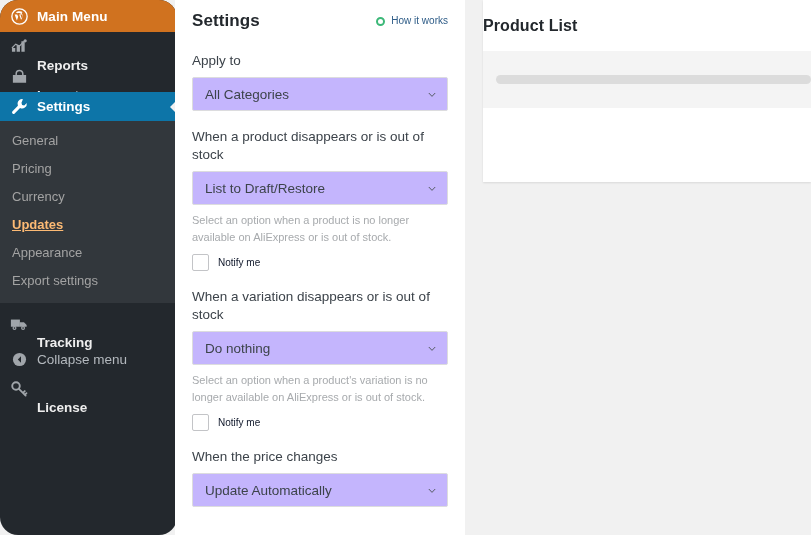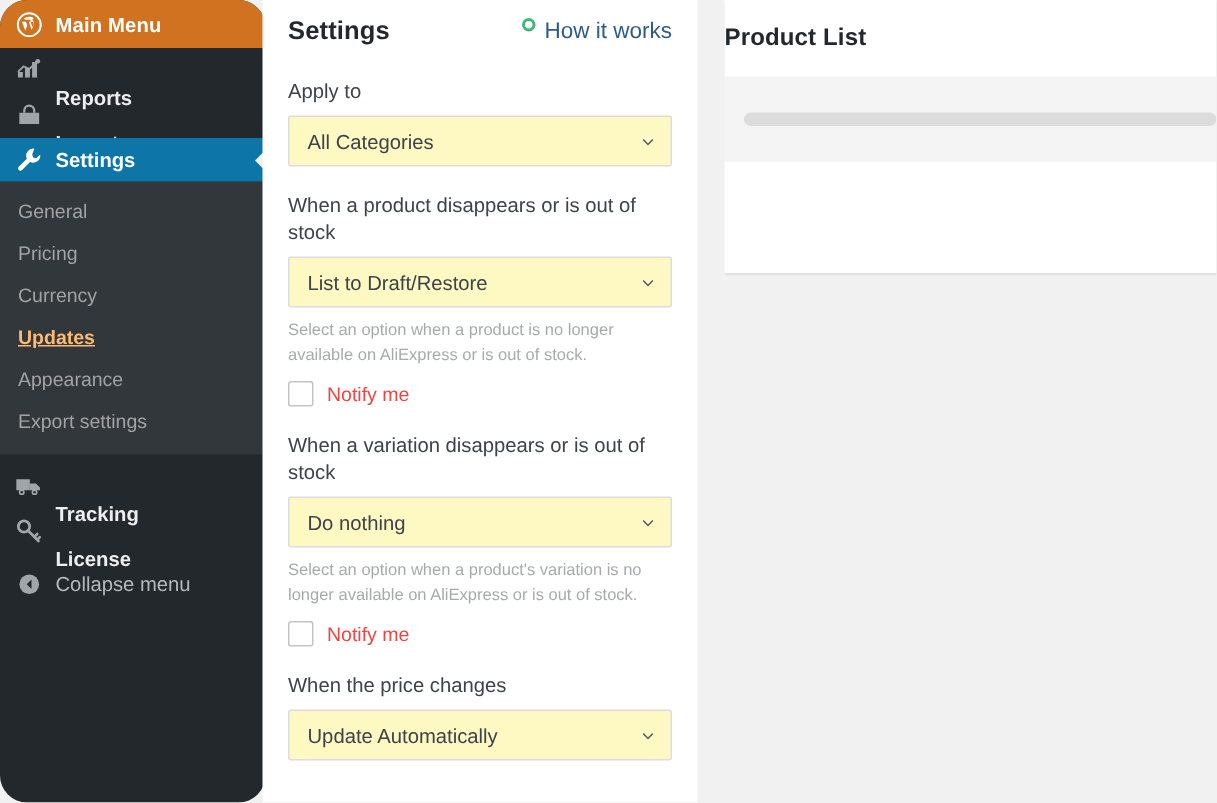--- a/index.html
+++ b/index.html
@@ -83,38 +83,38 @@
   }
   .settings-head {
     display: flex; align-items: center; justify-content: space-between;
     height: 35px;
     padding-top: 6px;
   }
   .settings-title {
     font-size: 17px; font-weight: bold; color: #23282d; letter-spacing: .1px;
   }
   .how-link {
-    display: flex; align-items: flex-start; gap: 6px;
-    color: #2e5c87; font-size: 15px; cursor: pointer;
+    display: flex; align-items: flex-end; gap: 6px;
+    color: #2e5c87; font-size: 10px; cursor: pointer;
   }
   .ring {
     width: 9px; height: 9px; border-radius: 50%;
     border: 2.5px solid #3cb878; flex: 0 0 9px;
   }
 
   .field-label {
     font-size: 13.5px; color: #3c434a; line-height: 18px;
     margin-top: 17px; margin-bottom: 7px;
   }
   .sel {
     position: relative;
     height: 34px; width: 256px;
     border: 1px solid #dcdcde;
     border-radius: 2px;
-    background: #fef9c3;
+    background: #c4b5fd;
     display: flex; align-items: center;
     padding: 0 30px 0 12px;
     font-size: 13.5px; color: #3c434a;
     cursor: pointer;
   }
   .sel .chev {
     position: absolute; right: 11px; top: 50%; margin-top: -3px;
     width: 8px; height: 8px;
   }
   .hint {
@@ -122,21 +122,21 @@
     margin-top: 7px; width: 250px;
   }
   .cbrow {
     display: flex; align-items: center; gap: 9px;
     margin-top: 8px; cursor: pointer;
   }
   .cbox {
     width: 17px; height: 17px; flex: 0 0 17px;
     border: 1px solid #c3c4c7; border-radius: 2px; background: #fff;
   }
-  .cbl { font-size: 13px; color: #ef4444; }
+  .cbl { font-size: 10px; color: #0f172a; }
 
   
   .product-panel {
     position: absolute; left: 483px; top: 0;
     width: 328px; height: 182px;
     background: #fff;
     box-shadow: 0 1px 2px rgba(0,0,0,.10);
     overflow: hidden;
   }
   .pl-head { height: 51px; display: flex; align-items: center; }
@@ -208,38 +208,38 @@
           <path d="M11 5 H15.5 L18.5 8 V10 H11 Z" fill="#a0a5aa"></path>
           <circle cx="5" cy="11.5" r="2.2" fill="#a0a5aa"></circle>
           <circle cx="5" cy="11.5" r=".9" fill="#23282d"></circle>
           <circle cx="14.5" cy="11.5" r="2.2" fill="#a0a5aa"></circle>
           <circle cx="14.5" cy="11.5" r=".9" fill="#23282d"></circle>
         </svg>
       </span>
       <span class="lbl">Tracking</span>
     </div>
 
+    <div class="menu-row collapse">
+      <span class="ico">
+        <svg width="15" height="15" viewBox="0 0 16 16">
+          <circle cx="8" cy="8" r="7" fill="#a0a5aa"></circle>
+          <path d="M9.6 4.6 L6.2 8 L9.6 11.4 Z" fill="#23282d"></path>
+        </svg>
+      </span>
+      <span class="lbl">Collapse menu</span>
+    </div>
+
     <div class="menu-row plain">
       <span class="ico">
         <svg width="17" height="17" viewBox="0 0 18 18">
           <circle cx="5.3" cy="5.3" r="4" fill="none" stroke="#a0a5aa" stroke-width="2"></circle>
           <path d="M8.1 8.1 L15.5 15.5 M12.6 12.6 L14.6 10.6 M14.6 14.6 L16.4 12.8" stroke="#a0a5aa" stroke-width="1.9" fill="none" stroke-linecap="round"></path>
         </svg>
       </span>
       <span class="lbl">License</span>
-    </div>
-
-    <div class="menu-row collapse">
-      <span class="ico">
-        <svg width="15" height="15" viewBox="0 0 16 16">
-          <circle cx="8" cy="8" r="7" fill="#a0a5aa"></circle>
-          <path d="M9.6 4.6 L6.2 8 L9.6 11.4 Z" fill="#23282d"></path>
-        </svg>
-      </span>
-      <span class="lbl">Collapse menu</span>
     </div>
 
   </nav>
 
   <section class="settings">
 
     <div class="settings-head">
       <div class="settings-title">Settings</div>
       <div class="how-link">
         <span class="ring"></span>

